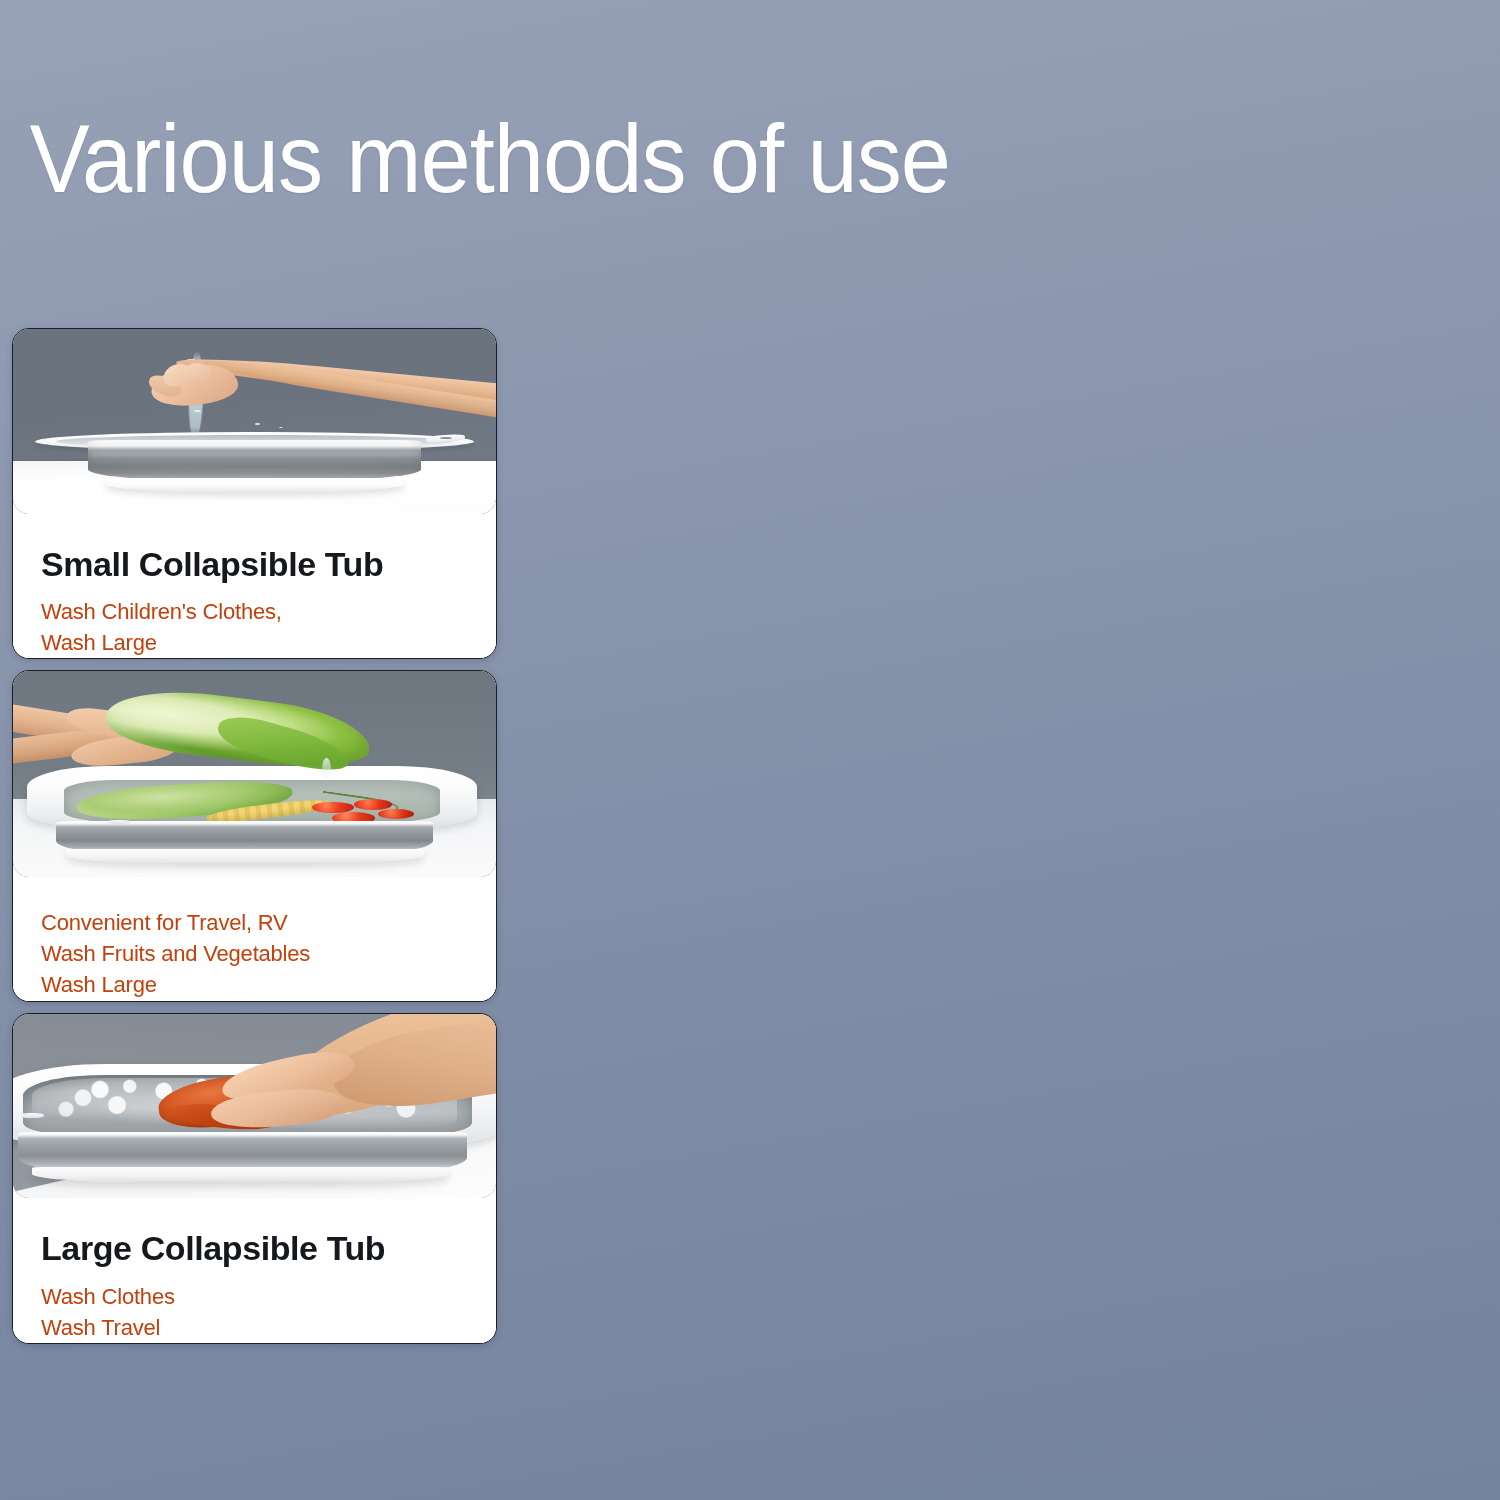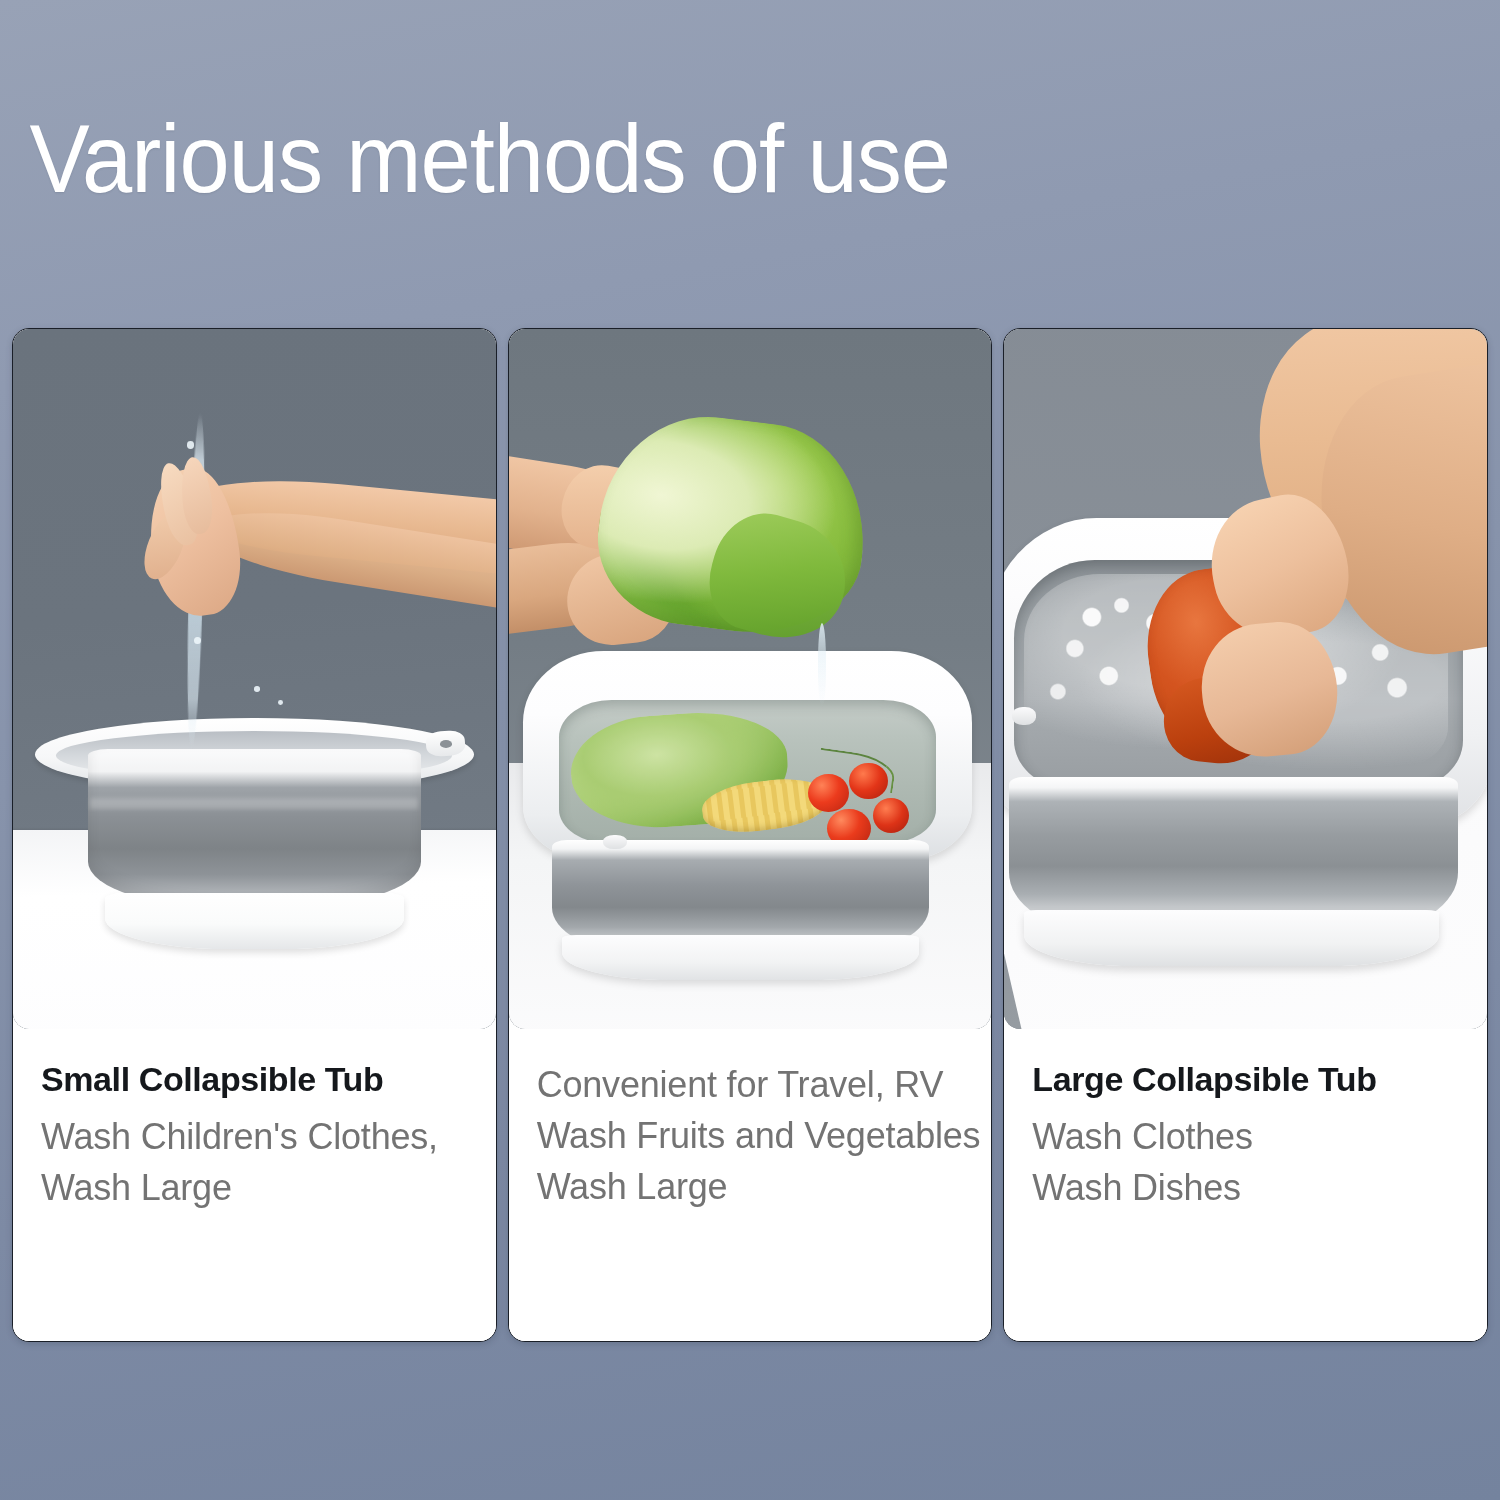--- a/index.html
+++ b/index.html
@@ -22,21 +22,21 @@
     letter-spacing:-1px;
     line-height:1;
     text-shadow:0 1px 2px rgba(60,70,90,.18);
     transform:scaleX(.94);
   }
 
   
   .cards{
     position:absolute; left:12px; top:328px;
     width:1476px; height:1016px;
-    display:flex; gap:11px;
+    display:flex; gap:11px;flex-direction:column;
   }
   .card{
     width:485px; height:1014px;
     background:#ffffff;
     border-radius:17px;
     border:1.5px solid #1a1f28;
     overflow:hidden;
     display:flex; flex-direction:column;
     box-shadow:0 2px 6px rgba(40,50,70,.22);
     position:relative;
@@ -260,23 +260,23 @@
   .cap-title{
     font-size:34px;
     font-weight:700;
     color:#15181c;
     line-height:1.18;
     letter-spacing:-.4px;
     margin-bottom:12px;
     white-space:nowrap;
   }
   .cap-line{
-    font-size:36px;
+    font-size:22px;
     font-weight:400;
-    color:#737373;
+    color:#c2410c;
     line-height:1.42;
     letter-spacing:-.2px;
     white-space:nowrap;
   }
 </style>
 </head>
 <body>
 
 <div class="title-bar">
   <div class="title-text">Various methods of use</div>
@@ -370,17 +370,17 @@
       <div class="p3-armR2"></div>
       <div class="p3-cloth"></div>
       <div class="p3-handA"></div>
       <div class="p3-cloth2"></div>
       <div class="p3-handB"></div>
     </div>
 
     <div class="caption">
       <div class="cap-title">Large Collapsible Tub</div>
       <div class="cap-line">Wash Clothes</div>
-      <div class="cap-line">Wash Dishes</div>
+      <div class="cap-line">Wash Travel</div>
     </div>
   </div>
 
 </div>
 
 </body></html>

